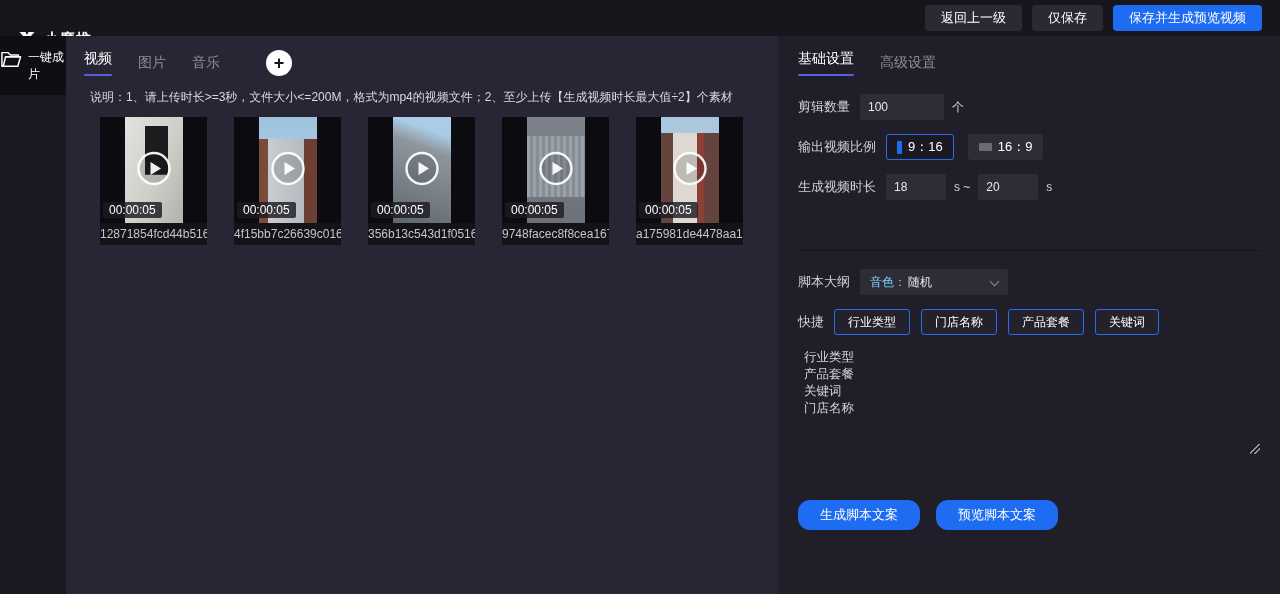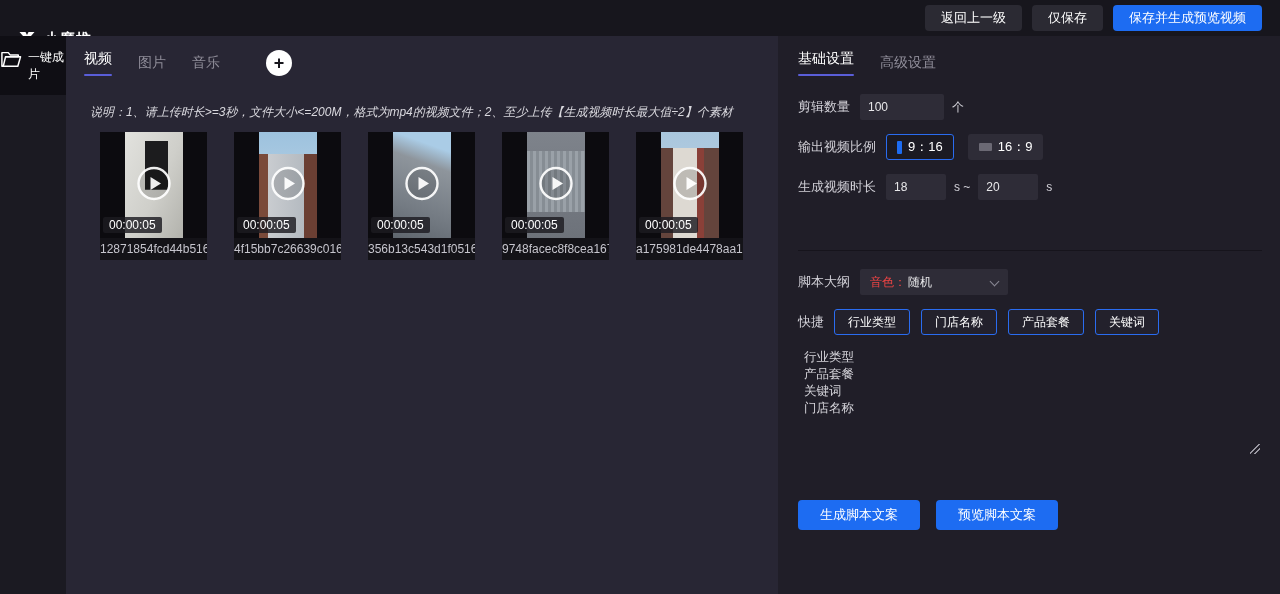--- a/index.html
+++ b/index.html
@@ -28,21 +28,21 @@
   
   .tabs { display:flex; align-items:center; gap:26px; }
   .tab { font-size:14px; color:#8f8d99; cursor:pointer; }
   .tab.active { color:#fff; }
   .tab.active::after { content:""; display:block; height:2px; border-radius:1px;
                        background:#5a5ed8; margin-top:6px; }
   .add-btn { width:26px; height:26px; border-radius:50%; background:#fff; color:#17161d;
              border:none; font-size:18px; line-height:24px; font-weight:bold;
              margin-left:20px; cursor:pointer; }
   
-  .note { margin:28px 0 0 -12px; padding-left:18px; font-size:12px; color:#d9d8de;font-style:italic; }
+  .note { margin:13px 0 0 -12px; padding-left:18px; font-size:12px; color:#d9d8de; }
   .videos { display:flex; gap:27px; margin:11px 0 0 16px; }
   .vcard { width:107px; cursor:pointer; }
   .vimg { position:relative; height:106px; background:#0c0b0f; overflow:hidden; }
   .vthumb { width:58px; height:100%; margin:0 auto; }
   .t1 { background: linear-gradient(#1c1c1e,#1c1c1e) no-repeat 58% 16%/40% 46%,
         linear-gradient(115deg,#e2e2de 0%,#cfcfca 55%,#b2b2ac 100%); }
   .t2 { background: linear-gradient(90deg,#7a4a3a 0 16%,#c9ccd0 16%,#b4bac0 78%,#6b3f33 78% 100%) no-repeat 0 22px/100% calc(100% - 22px),
         linear-gradient(#9dc2de,#c6d9e8); }
   .t3 { background: linear-gradient(200deg,#aacce6 0%,#aacce6 16%,#8e959c 32%,#757c84 70%,#5f666e 100%); }
   .t4 { background: repeating-linear-gradient(90deg,#9aa1a8 0 3px,#868d94 3px 6px) no-repeat 0 42%/100% 58%,
@@ -67,33 +67,33 @@
   .ratio-btn.unsel { background:#2e2c37; border:1px solid transparent; }
   .bar-v { width:5px; height:13px; background:#1d6cf2; border-radius:1px; }
   .bar-h { width:13px; height:8px; background:#6b6974; border-radius:1px; }
   .selbox { position:relative; height:26px; background:#2e2c37; border-radius:2px;
             display:flex; align-items:center; padding:0 26px 0 10px; font-size:12px;
             color:#e8e8ea; cursor:pointer; }
   .selbox .chev { position:absolute; right:10px; top:9px; width:7px; height:7px;
                   border-right:1.5px solid #8a8894; border-bottom:1.5px solid #8a8894;
                   transform:rotate(45deg); }
   .w134 { width:134px; } .w148 { width:148px; }
-  .gray-pre { color:#ef4444; margin-right:2px; }
+  .gray-pre { color:#7dd3fc; margin-right:2px; }
   .divider-gap { margin-top:50px; border-bottom:1px solid #16141c; }
   .shortcut { height:26px; padding:0 13px; margin-right:11px; background:#23212c;
               border:1px solid #2a6cf0; border-radius:3px; color:#fff; font-size:12px;
               cursor:pointer; font-family:inherit; }
   .outline-wrap { position:relative; margin-top:12px; }
   .outline { width:464px; height:106px; background:transparent; border:none; resize:none;
              outline:none; color:#d5d4da; font-size:12.5px; line-height:17px;
              font-family:inherit; padding:2px 6px; }
   .resize-handle { position:absolute; right:2px; bottom:2px; width:10px; height:10px; cursor:nwse-resize;
     background:linear-gradient(135deg, transparent 0 44%, #9a98a2 44% 52%, transparent 52% 68%, #9a98a2 68% 76%, transparent 76%); }
   .action-row { margin-top:44px; display:flex; gap:16px; }
-  .blue-btn { height:30px; padding:0 22px; background:#1d6cf2; border:none; border-radius:4px;
+  .blue-btn { height:30px; padding:0 22px; background:#1d6cf2; border:none; border-radius:12px;
               color:#fff; font-size:13px; cursor:pointer; font-family:inherit; }
 </style>
 </head>
 <body>
 
 <div class="topbar">
   <div class="logo">
     <span>
       <svg width="18" height="18" viewBox="0 0 24 24">
         <path fill="#fff" d="M2 4 L10 4 L12 8 L14 4 L22 4 L15 12 L9 12 Z"></path>

